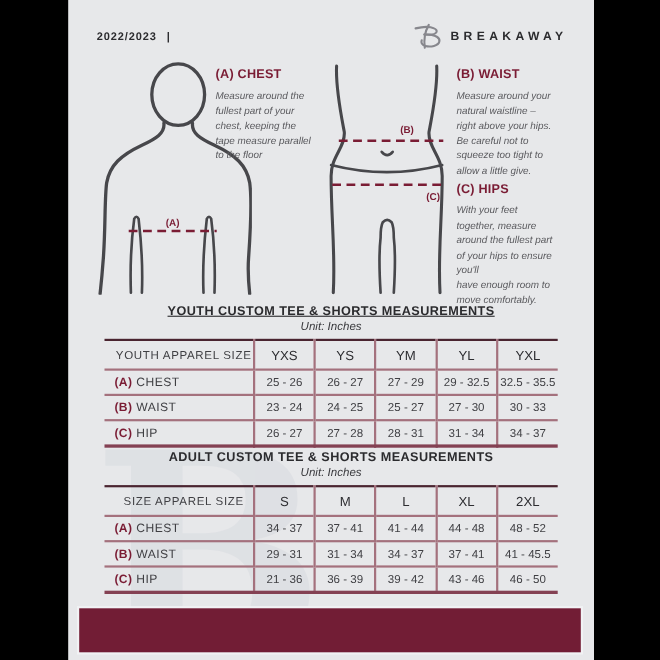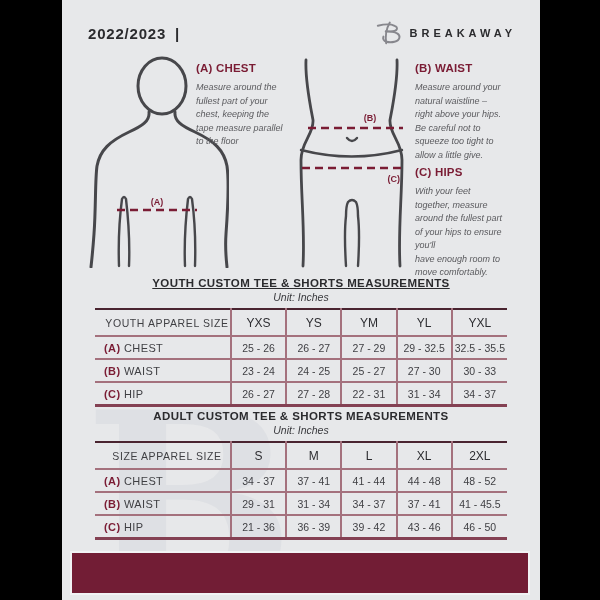--- a/index.html
+++ b/index.html
@@ -17,21 +17,21 @@
     font-family:"DejaVu Serif", serif; font-weight:bold;
     font-size:250px; line-height:1; color:#dddfe3; opacity:.8;
     user-select:none;
   }
   
   .header {
     position:absolute; left:26px; right:24px; top:22px; height:22px;
     display:flex; align-items:center; z-index:2;
   }
   .title-group { display:flex; align-items:flex-start; gap:9px;
-    font-weight:bold; font-size:15px; letter-spacing:0.8px; color:#2b2b2e; }
+    font-weight:bold; font-size:10px; letter-spacing:0.8px; color:#2b2b2e; }
   .logo-group { margin-left:auto; display:flex; align-items:center; gap:8px; }
   .brand { font-weight:bold; font-size:11px; letter-spacing:4px; color:#2b2b2e; }
   
   svg { display:block; }
   .fig { position:absolute; z-index:1; }
   .fig-stroke { stroke:#47474b; fill:none; stroke-linecap:round; }
   .dash-line { stroke:#7a1c34; stroke-width:2.4; fill:none; stroke-dasharray:8 5; }
   .fig-label { font-size:9px; font-weight:bold; fill:#7a1c34; font-family:"Liberation Sans",sans-serif; }
   
   .instr { position:absolute; z-index:1; }
@@ -175,21 +175,21 @@
         <td>23 - 24</td>
         <td>24 - 25</td>
         <td>25 - 27</td>
         <td>27 - 30</td>
         <td>30 - 33</td>
       </tr>
       <tr>
         <td class="c0"><span class="pfx">(C)</span> <span>HIP</span></td>
         <td>26 - 27</td>
         <td>27 - 28</td>
-        <td>22 - 31</td>
+        <td>28 - 31</td>
         <td>31 - 34</td>
         <td>34 - 37</td>
       </tr>
     </tbody>
   </table>
 
   <div class="tbl-title" style="top:410px;">ADULT CUSTOM TEE &amp; SHORTS MEASUREMENTS</div>
   <div class="tbl-unit" style="top:424px;">Unit: Inches</div>
   <table class="size-table" style="top:441px;">
     <colgroup>

